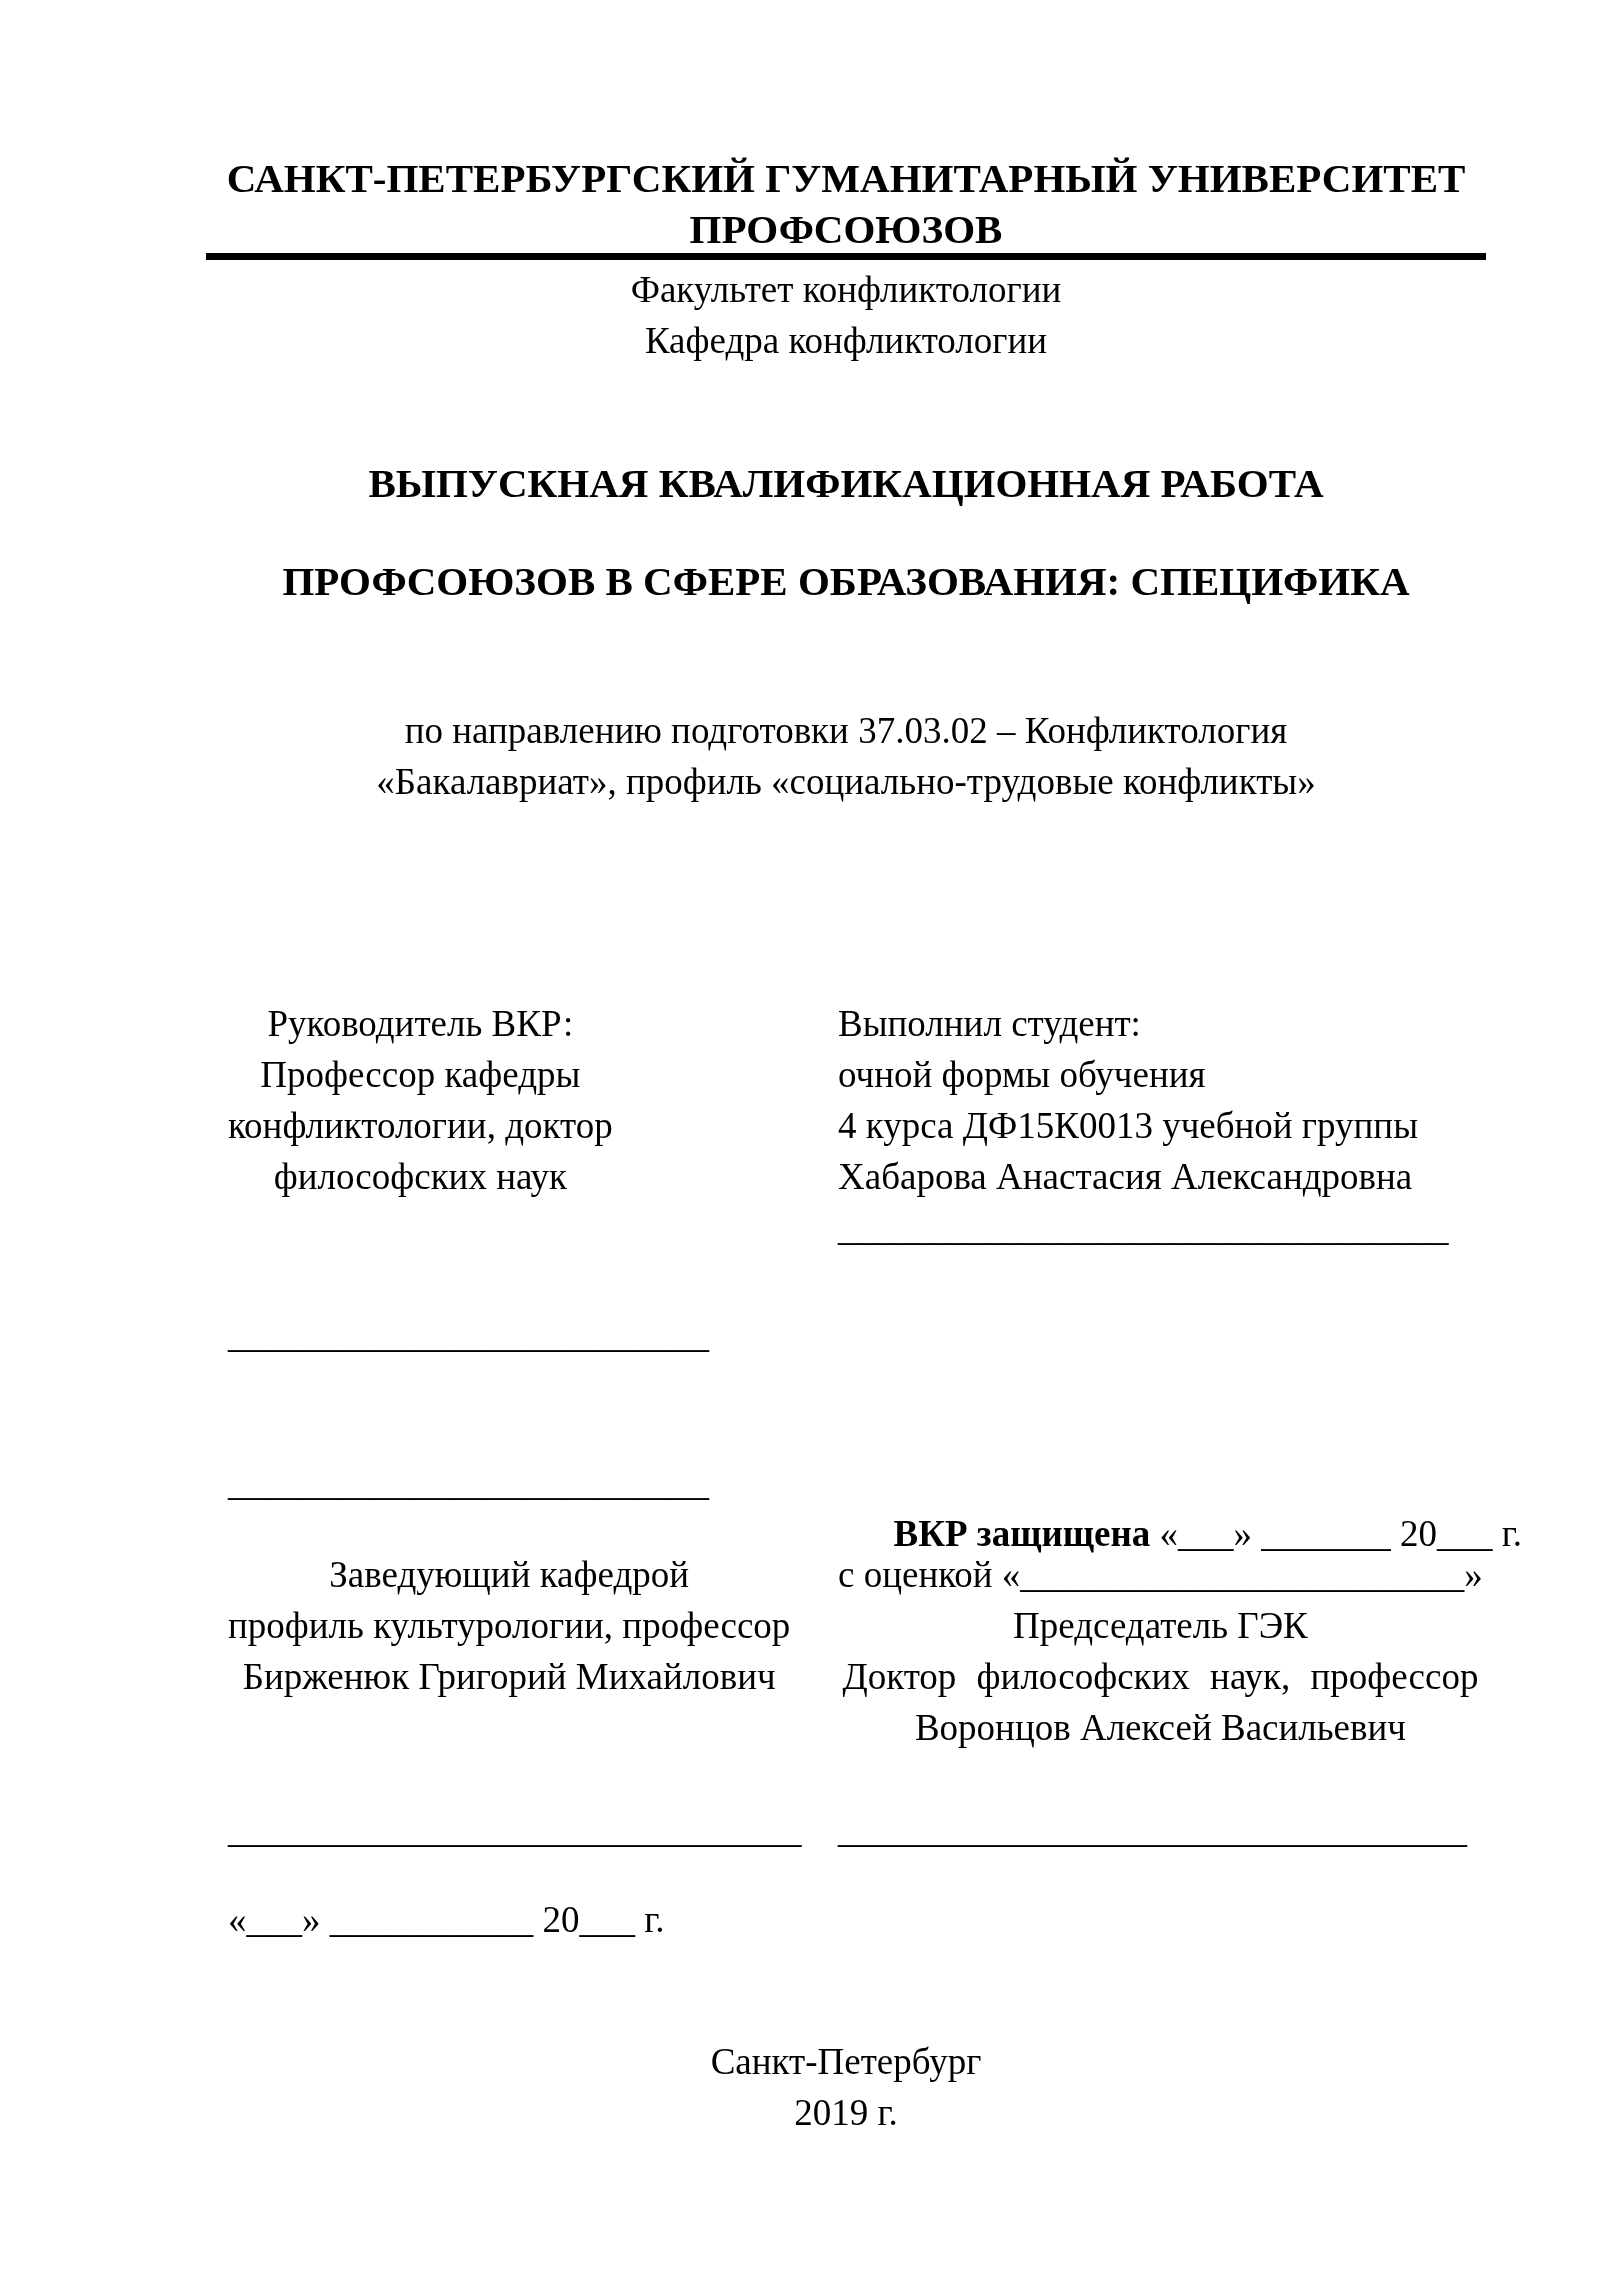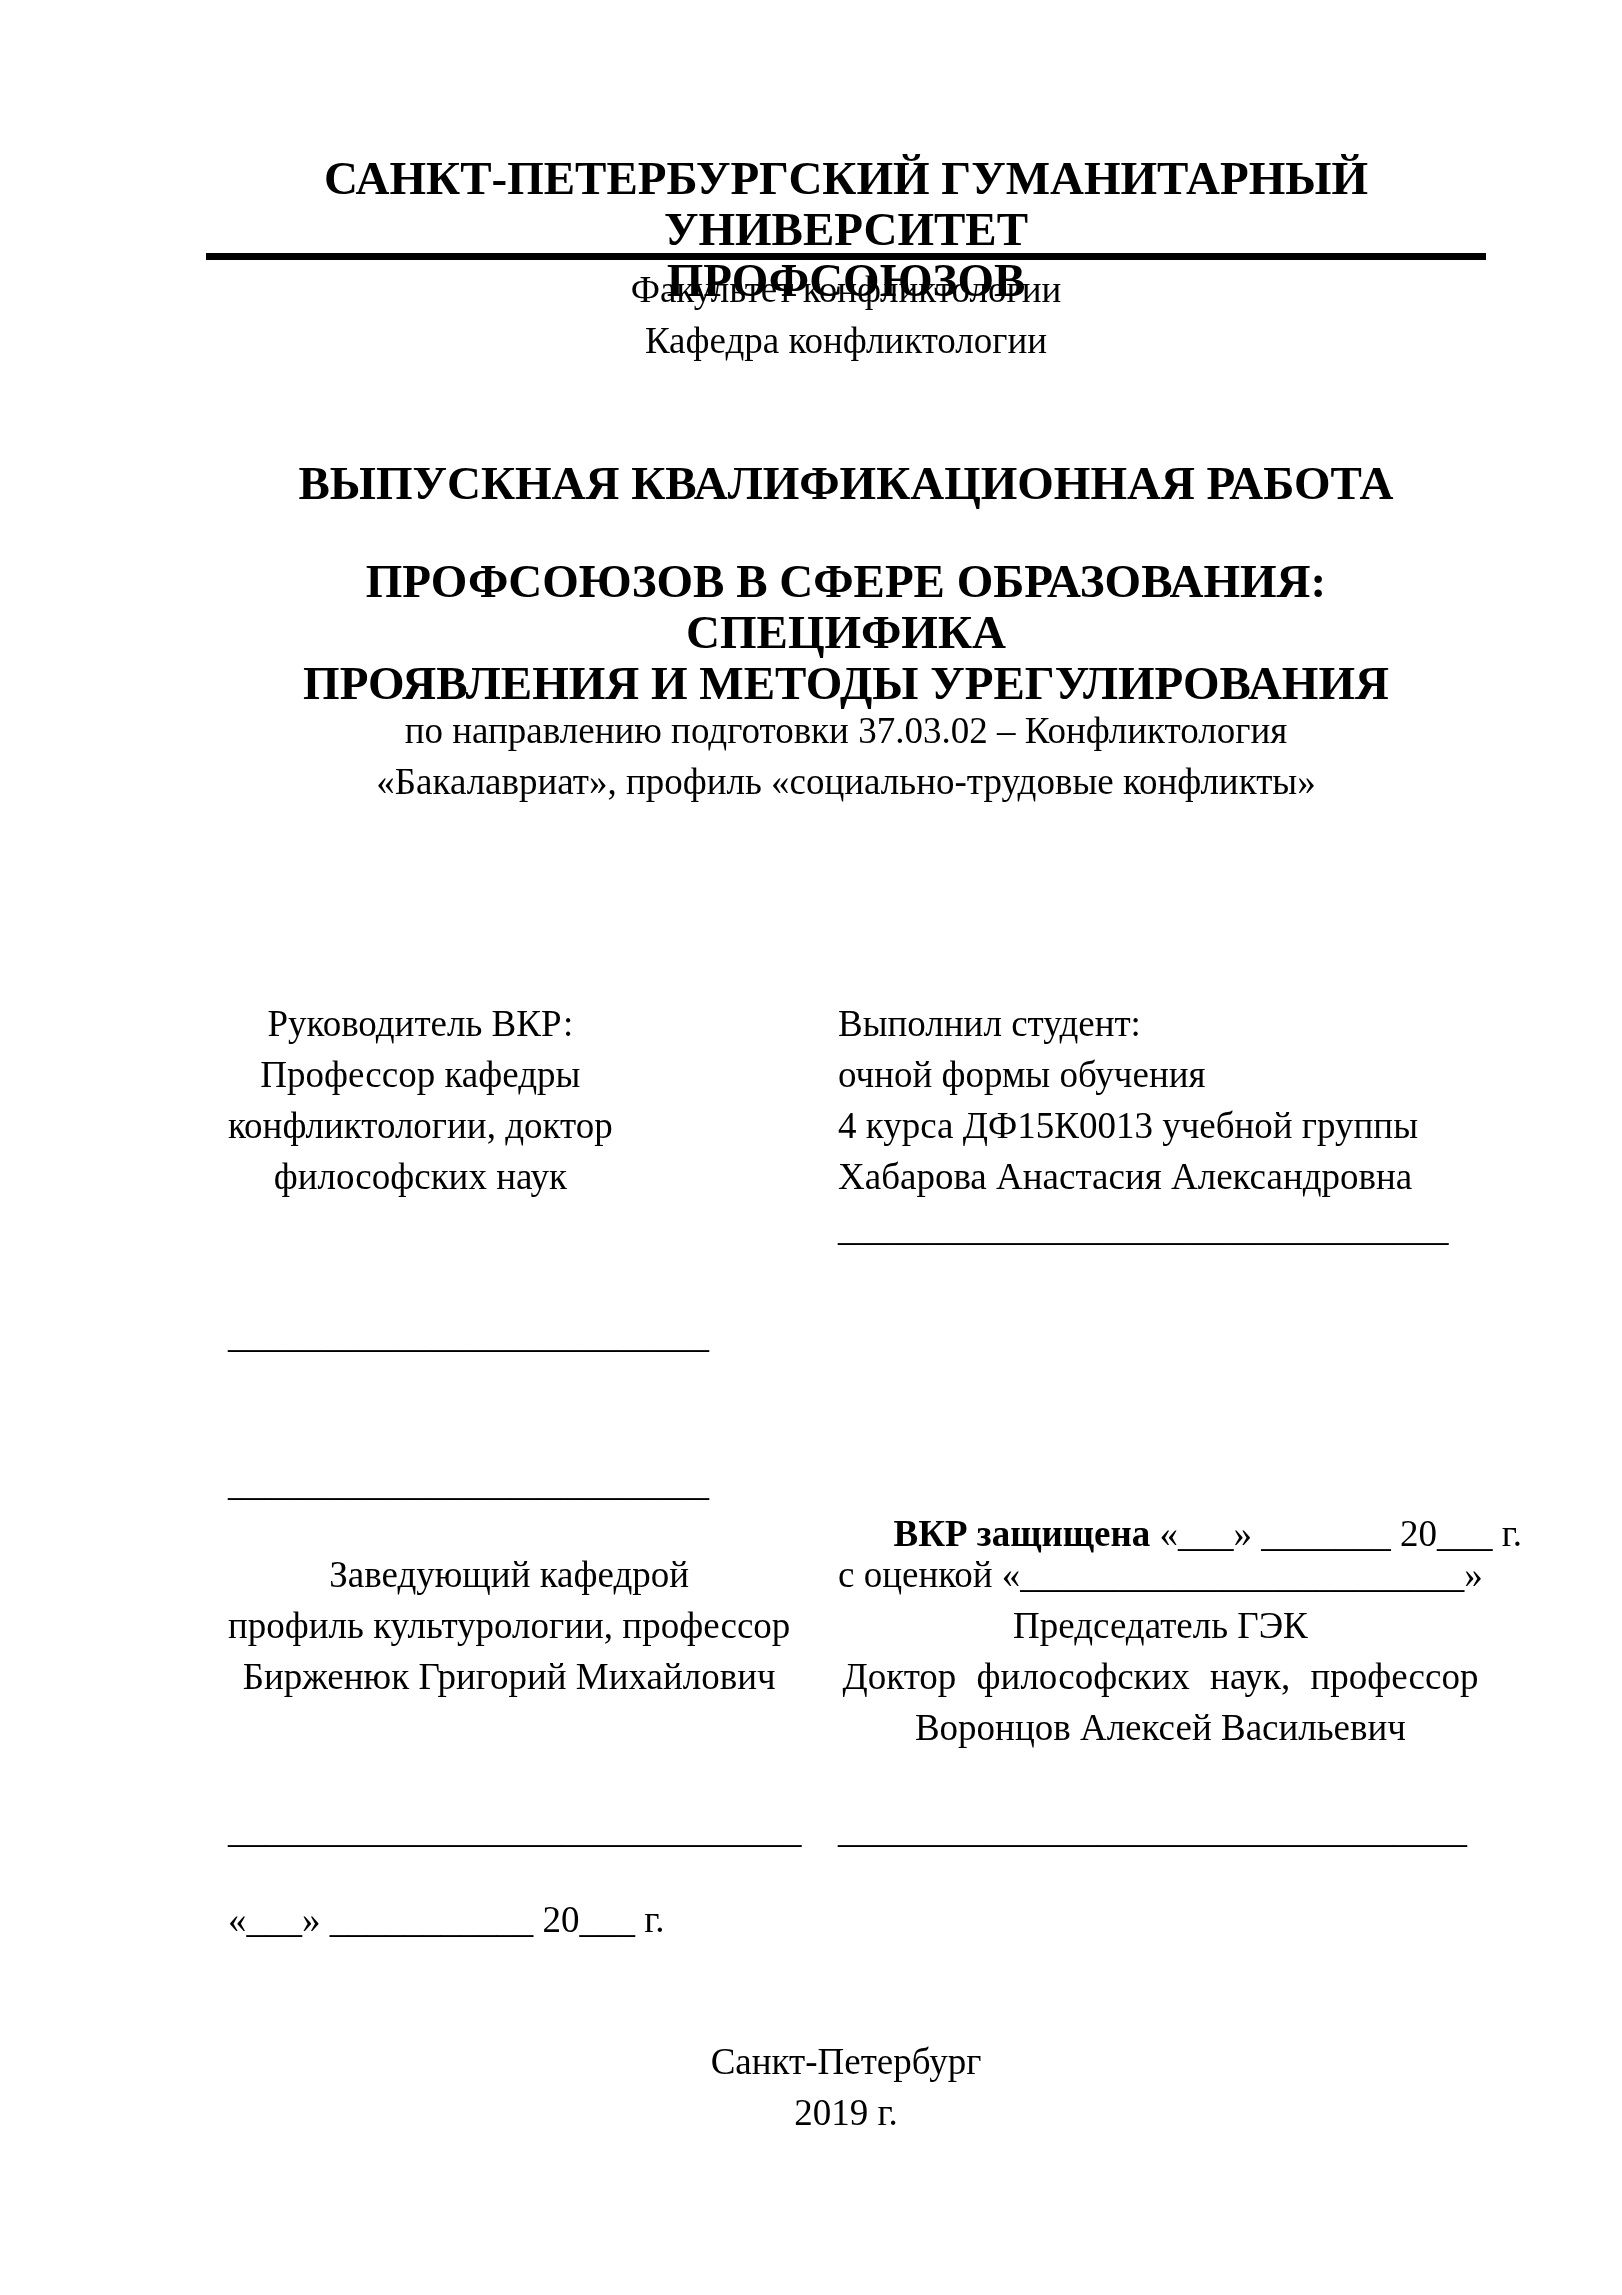--- a/index.html
+++ b/index.html
@@ -18,21 +18,21 @@
     width: 1280px;
     text-align: center;
   }
   .line {
     font-size: 37px;
     line-height: 51px;
     white-space: pre;
   }
   .caps {
     font-weight: bold;
-    font-size: 47px;
+    font-size: 41px;
     line-height: 51px;
     letter-spacing: 0px;
   }
   .rule {
     left: 206px;
     width: 1280px;
     height: 7px;
     background: #000000;
   }
   .col-left  { left: 228px;  text-align: center; }
@@ -56,21 +56,20 @@
     <div class="line">Факультет конфликтологии</div>
     <div class="line">Кафедра конфликтологии</div>
   </div>
 
   <div class="abs centerbox" style="top:458px;">
     <div class="caps">ВЫПУСКНАЯ КВАЛИФИКАЦИОННАЯ РАБОТА</div>
   </div>
 
   <div class="abs centerbox" style="top:556px;">
     <div class="caps">ПРОФСОЮЗОВ В СФЕРЕ ОБРАЗОВАНИЯ: СПЕЦИФИКА</div>
-    <div class="caps">ПРОЯВЛЕНИЯ И МЕТОДЫ УРЕГУЛИРОВАНИЯ</div>
   </div>
 
   <div class="abs centerbox" style="top:705px;">
     <div class="line">по направлению подготовки 37.03.02 – Конфликтология</div>
     <div class="line">«Бакалавриат», профиль «социально-трудовые конфликты»</div>
   </div>
 
   <div class="abs col-left" style="top:998px;">
     <div class="line">Руководитель ВКР:</div>
     <div class="line">Профессор кафедры</div>

